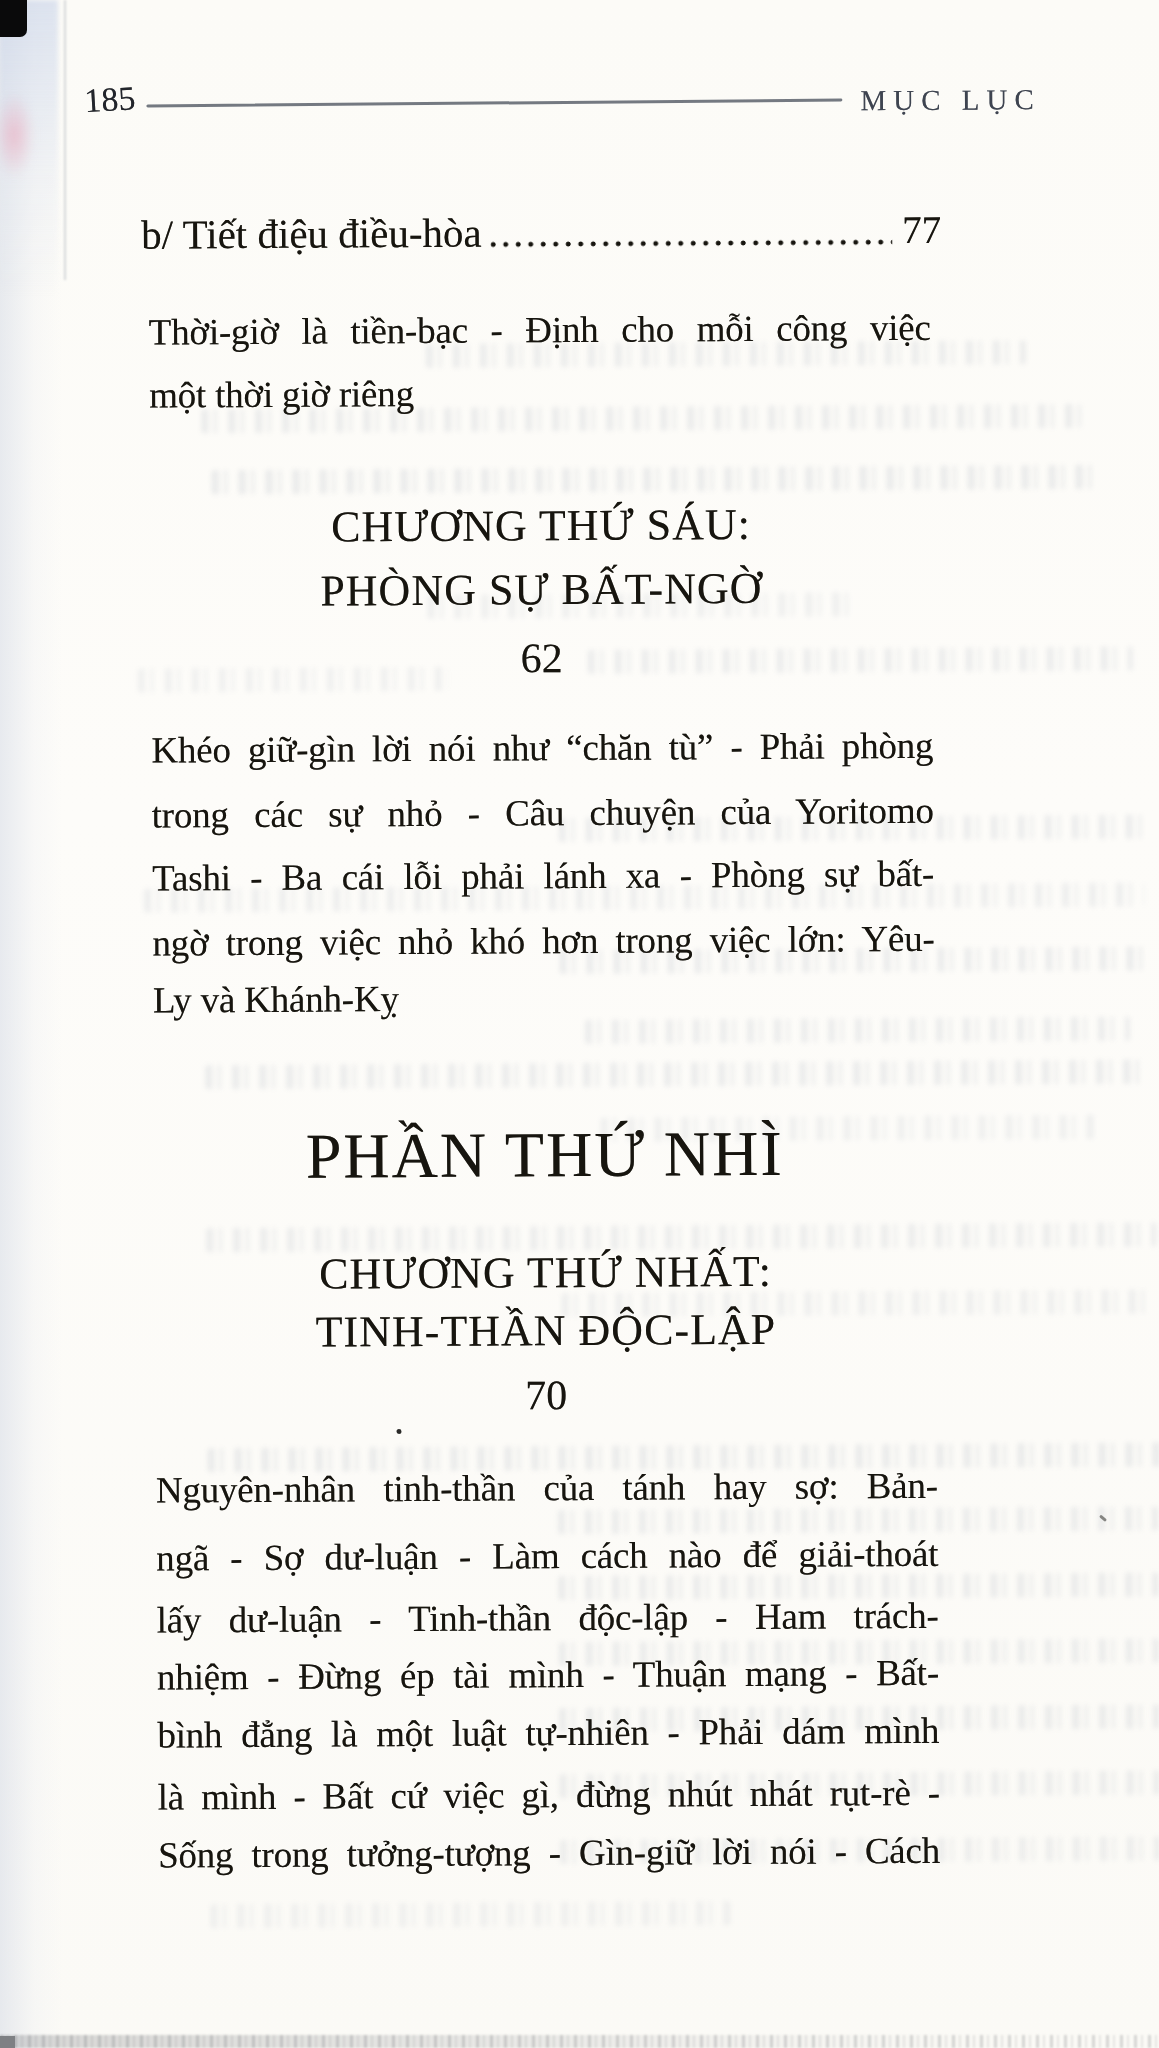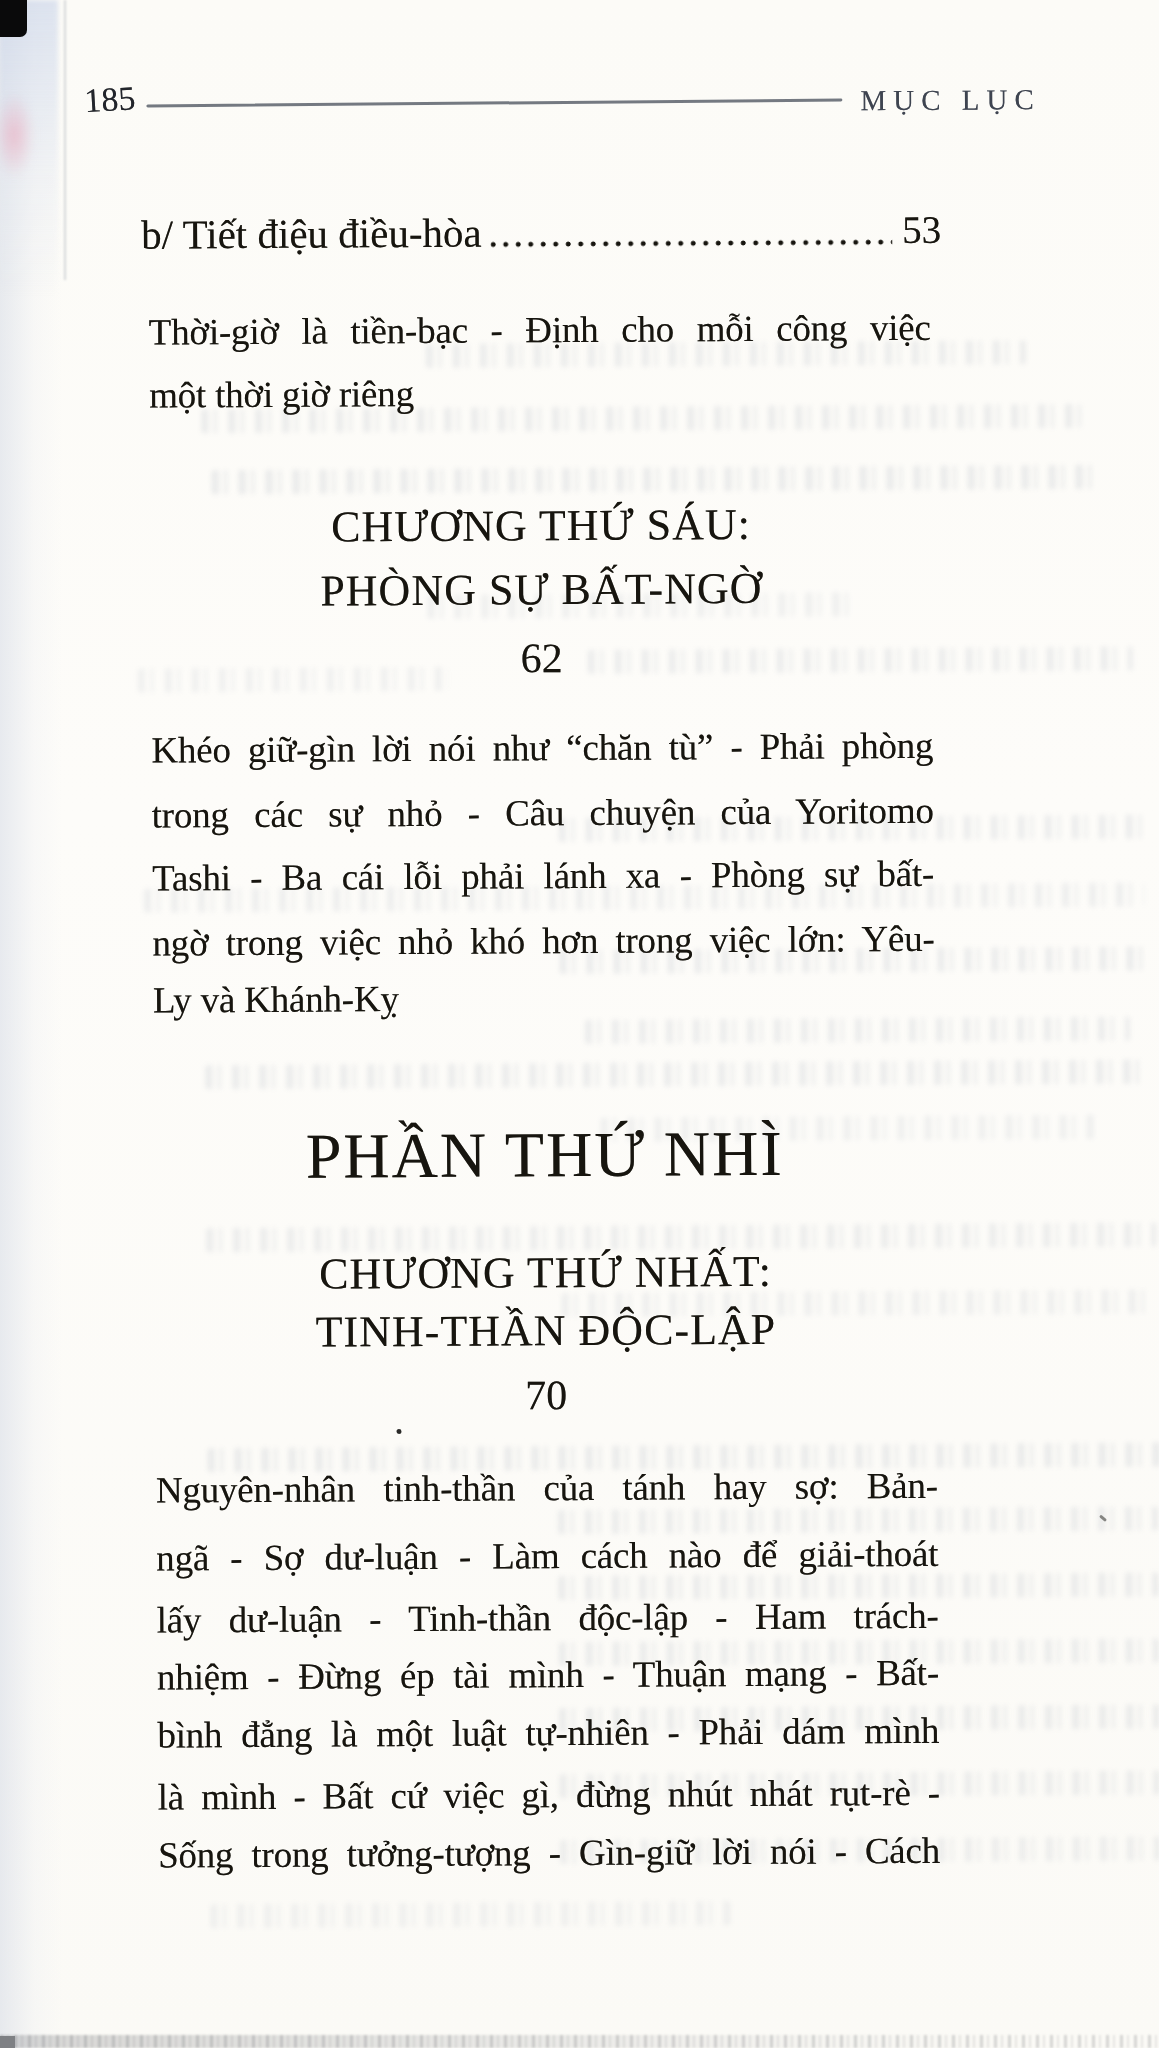--- a/index.html
+++ b/index.html
@@ -130,21 +130,21 @@
     <div class="ghost" style="top:1840px;left:555px;width:600px;opacity:.36"></div>
     <div class="ghost" style="top:1902px;left:205px;width:520px;opacity:.30"></div>
 
     <div class="abs ink page-number">185</div>
     <div class="rule"></div>
     <div class="abs header-title">MỤC LỤC</div>
 
     <div class="toc-row">
       <span class="ink toc-label">b/ Tiết điệu điều-hòa</span>
       <span class="leader"></span>
-      <span class="ink toc-page">53</span>
+      <span class="ink toc-page">77</span>
     </div>
 
     <div class="bline ink" style="top:311px">Thời-giờ là tiền-bạc - Định cho mỗi công việc</div>
     <div class="bline ink last" style="top:374px">một thời giờ riêng</div>
 
     <div class="center ink kicker" style="top:504px">CHƯƠNG THỨ SÁU:</div>
     <div class="center ink chapter-title" style="top:568px">PHÒNG SỰ BẤT-NGỜ</div>
     <div class="center ink page-ref" style="top:637px">62</div>
 
     <div class="bline ink" style="top:729px">Khéo giữ-gìn lời nói như “chăn tù” - Phải phòng</div>

